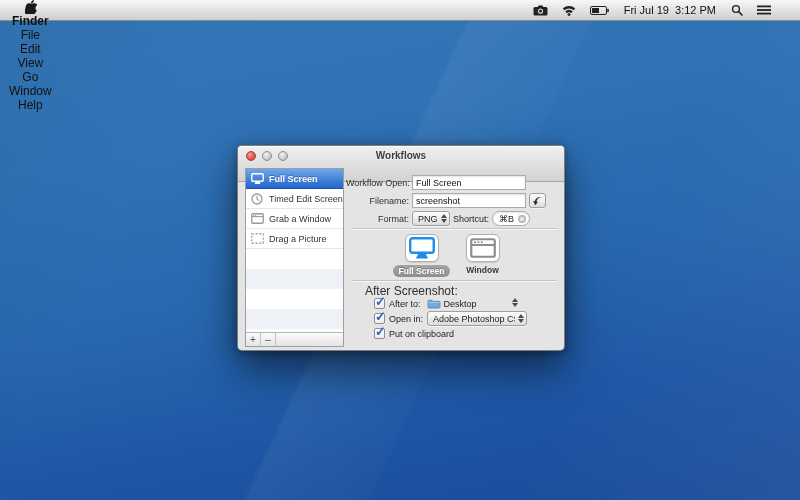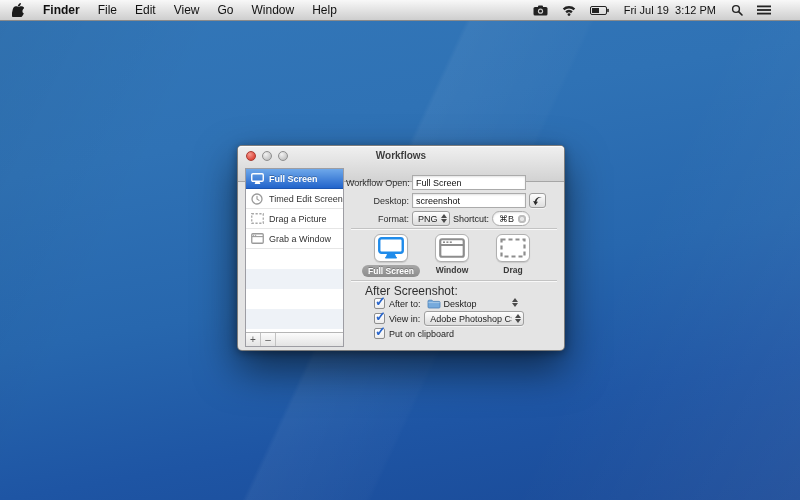--- a/index.html
+++ b/index.html
@@ -15,21 +15,21 @@
   }
 
   
   .menubar {
     position:absolute; left:0; top:0; width:800px; height:21px;
     background:linear-gradient(#f8f8f8, #cecece);
     border-bottom:1px solid #8a8a8a;
     display:flex; align-items:center;
     font-size:12px; color:#111;
   }
-  .menubar .left { display:flex; align-items:center; height:100%; }
+  .menubar .left { display:flex; align-items:center; height:100%;flex-direction:column; }
   .menubar .right { margin-left:auto; display:flex; align-items:center; height:100%; padding-right:22px; }
   .menu-item { padding:0 9px; height:100%; display:flex; align-items:center; cursor:default; }
   .menu-item.app { font-weight:bold; }
   .apple { padding:0 10px 0 12px; display:flex; align-items:center; height:100%; }
   .statusicon { display:flex; align-items:center; padding:0 7px; height:100%; }
   .clock { padding:0 8px; font-size:11px; white-space:pre; }
 
   
   .window {
     position:absolute; left:237px; top:145px; width:328px; height:206px;
@@ -231,52 +231,52 @@
           <svg width="12" height="12" viewBox="0 0 12 12">
               <circle cx="6" cy="6" r="5" fill="none" stroke="#9a9a9a" stroke-width="1.3"></circle>
               <path d="M6 3.2 V6 L8 7.4" fill="none" stroke="#9a9a9a" stroke-width="1.1" stroke-linecap="round"></path>
             </svg>
         </span>
         <span class="lbl">Timed Edit Screen</span>
       </div>
       <div class="side-row">
         <span class="side-icon">
           <svg width="13" height="11" viewBox="0 0 13 11">
-              <rect x="0.75" y="0.75" width="11.5" height="9.5" fill="none" stroke="#a8a8a8" stroke-width="1.3" stroke-dasharray="2.2 1.6"></rect>
-            </svg>
-        </span>
-        <span class="lbl">Drag a Picture</span>
-      </div>
-      <div class="side-row">
-        <span class="side-icon">
-          <svg width="13" height="11" viewBox="0 0 13 11">
               <rect x="0.75" y="0.75" width="11.5" height="9.5" rx="1" fill="none" stroke="#9a9a9a" stroke-width="1.3"></rect>
               <line x1="1" y1="3.6" x2="12" y2="3.6" stroke="#9a9a9a" stroke-width="1.1"></line>
               <rect x="2" y="1.8" width="1.2" height="1" fill="#9a9a9a"></rect>
               <rect x="4" y="1.8" width="1.2" height="1" fill="#9a9a9a"></rect>
             </svg>
         </span>
         <span class="lbl">Grab a Window</span>
       </div>
+      <div class="side-row">
+        <span class="side-icon">
+          <svg width="13" height="11" viewBox="0 0 13 11">
+              <rect x="0.75" y="0.75" width="11.5" height="9.5" fill="none" stroke="#a8a8a8" stroke-width="1.3" stroke-dasharray="2.2 1.6"></rect>
+            </svg>
+        </span>
+        <span class="lbl">Drag a Picture</span>
+      </div>
     </div>
     <div class="side-bottombar">
       <span class="side-btn">+</span>
       <span class="side-btn">–</span>
     </div>
   </div>
 
   <div class="panel">
 
     <div class="frow" style="top:7px; left:0;">
       <span class="flabel">Workflow Open:</span>
       <input class="tfield" type="text" value="Full Screen" style="">
     </div>
 
     <div class="frow" style="top:25px; left:0;">
-      <span class="flabel">Desktop:</span>
+      <span class="flabel">Filename:</span>
       <input class="tfield" type="text" value="screenshot" style="">
       <span class="iconbtn">
         <span>
           <svg width="11" height="10" viewBox="0 0 12 11">
               <path d="M10.8 1.2 C7.6 1.4 5.6 3.2 4.8 6.2 L6.6 6.2 L3.6 10.2 L1.2 5.4 L3 5.8 C3.8 2.4 6.6 0.4 10.8 1.2 Z" fill="#2b2b2b"></path>
             </svg>
         </span>
       </span>
     </div>
 
@@ -318,30 +318,20 @@
                 <rect x="1.25" y="1.25" width="23.5" height="17.5" rx="1.8" fill="none" stroke="#8d8d8d" stroke-width="2.2"></rect>
                 <line x1="2" y1="7" x2="24" y2="7" stroke="#8d8d8d" stroke-width="2"></line>
                 <rect x="4" y="3.4" width="2" height="1.6" fill="#8d8d8d"></rect>
                 <rect x="7.4" y="3.4" width="2" height="1.6" fill="#8d8d8d"></rect>
                 <rect x="10.8" y="3.4" width="2" height="1.6" fill="#8d8d8d"></rect>
               </svg>
           </span>
         </span>
         <span class="mode-label">Window</span>
       </div>
-      <div class="mode-col">
-        <span class="mode-btn">
-          <span>
-            <svg width="26" height="20" viewBox="0 0 26 20">
-                <rect x="1.5" y="1.5" width="23" height="17" fill="none" stroke="#8d8d8d" stroke-width="2.2" stroke-dasharray="4 3"></rect>
-              </svg>
-          </span>
-        </span>
-        <span class="mode-label">Drag</span>
-      </div>
     </div>
 
     <div class="sep" style="top:112px;"></div>
 
     <div class="after-label">After Screenshot:</div>
 
     <div class="chk-row" style="top:129px;">
       <span class="checkbox">
           <span class="mark">✓</span>
         </span>
@@ -356,21 +346,21 @@
     </div>
     <span class="steppers saveto-steppers">
         <span class="tri-up"></span>
         <span class="tri-down"></span>
       </span>
 
     <div class="chk-row" style="top:144px;">
       <span class="checkbox">
           <span class="mark">✓</span>
         </span>
-      <span style="margin-right:4px;">View in:</span>
+      <span style="margin-right:4px;">Open in:</span>
       <span class="popup" style="width:100px;">
         <span class="ptext">Adobe Photoshop CS5</span>
         <span class="steppers">
             <span class="tri-up"></span>
             <span class="tri-down"></span>
           </span>
       </span>
     </div>
 
     <div class="chk-row" style="top:159px;">

